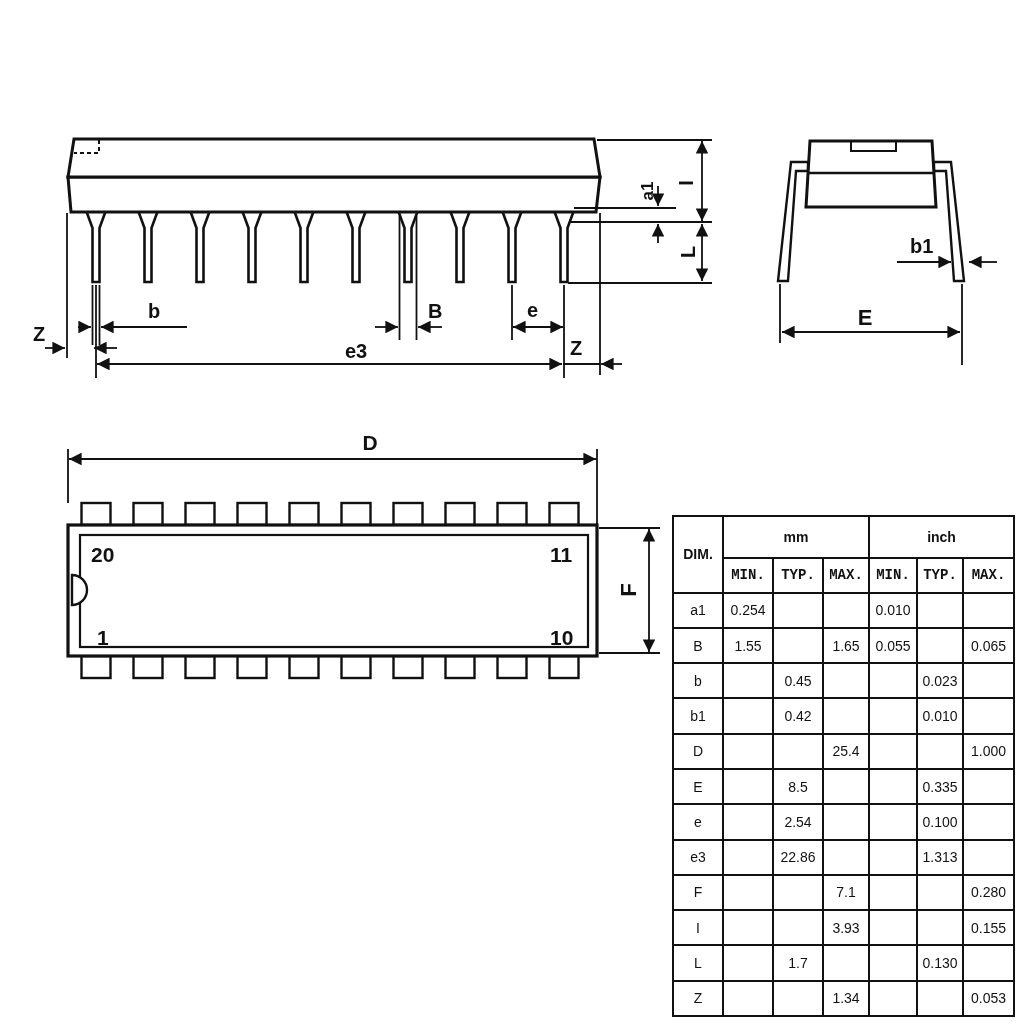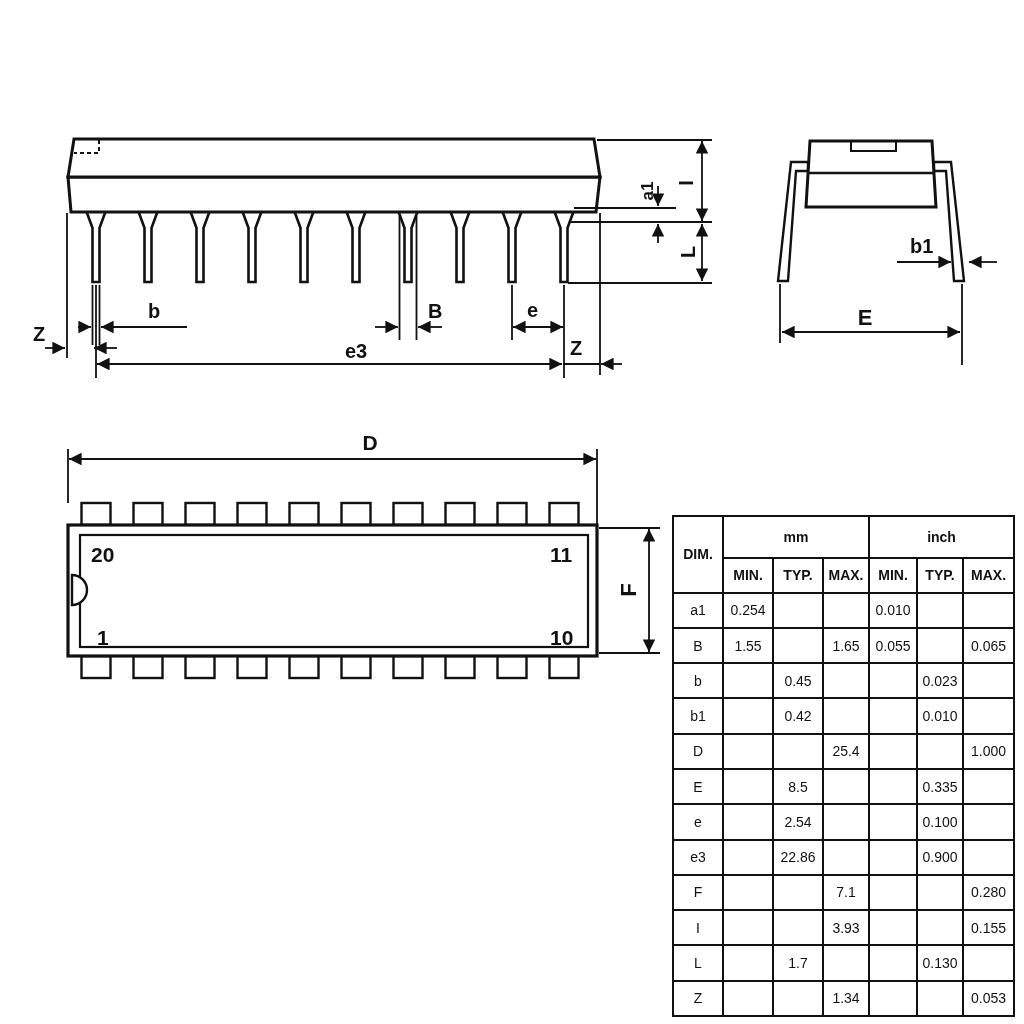--- a/index.html
+++ b/index.html
@@ -8,21 +8,21 @@
   svg text{fill:#111;}
   .dimlbl{font-weight:bold;font-size:20px;}
   .dimlbl-sm{font-weight:bold;font-size:17px;}
   .pinnum{font-weight:bold;font-size:21px;}
   #dimtable-wrap{position:absolute;left:672px;top:515px;width:341px;height:502px;}
   #dimtable{width:100%;height:100%;border-collapse:collapse;table-layout:fixed;}
   #dimtable th,#dimtable td{border:2px solid #111;text-align:center;vertical-align:middle;
       font-size:14px;padding:0;overflow:hidden;white-space:nowrap;}
   #dimtable th{font-weight:bold;margin-top:30px;}
   #dimtable td{font-weight:normal;}
-  tr.hdr1{height:42px;} tr.hdr2{height:34px;} tr.datarow{height:35px;}
+  tr.hdr1{height:42px;} tr.hdr2{height:34px;font-family:Liberation Mono, monospace;} tr.datarow{height:35px;}
 </style>
 </head>
 <body>
 
 <div id="stage">
 
 <svg width="1024" height="1024" viewBox="0 0 1024 1024" style="position:absolute;left:0;top:0;">
   <defs>
     <marker id="ah" viewBox="0 0 10 10" refX="10" refY="5" markerWidth="10" markerHeight="7" orient="auto-start-reverse">
           <path d="M0,0 L10,5 L0,10 Z" fill="#111"></path>
@@ -245,21 +245,21 @@
         <td></td>
         <td>0.100</td>
         <td></td>
       </tr>
       <tr class="datarow">
         <td>e3</td>
         <td></td>
         <td>22.86</td>
         <td></td>
         <td></td>
-        <td>0.900</td>
+        <td>1.313</td>
         <td></td>
       </tr>
       <tr class="datarow">
         <td>F</td>
         <td></td>
         <td></td>
         <td>7.1</td>
         <td></td>
         <td></td>
         <td>0.280</td>

